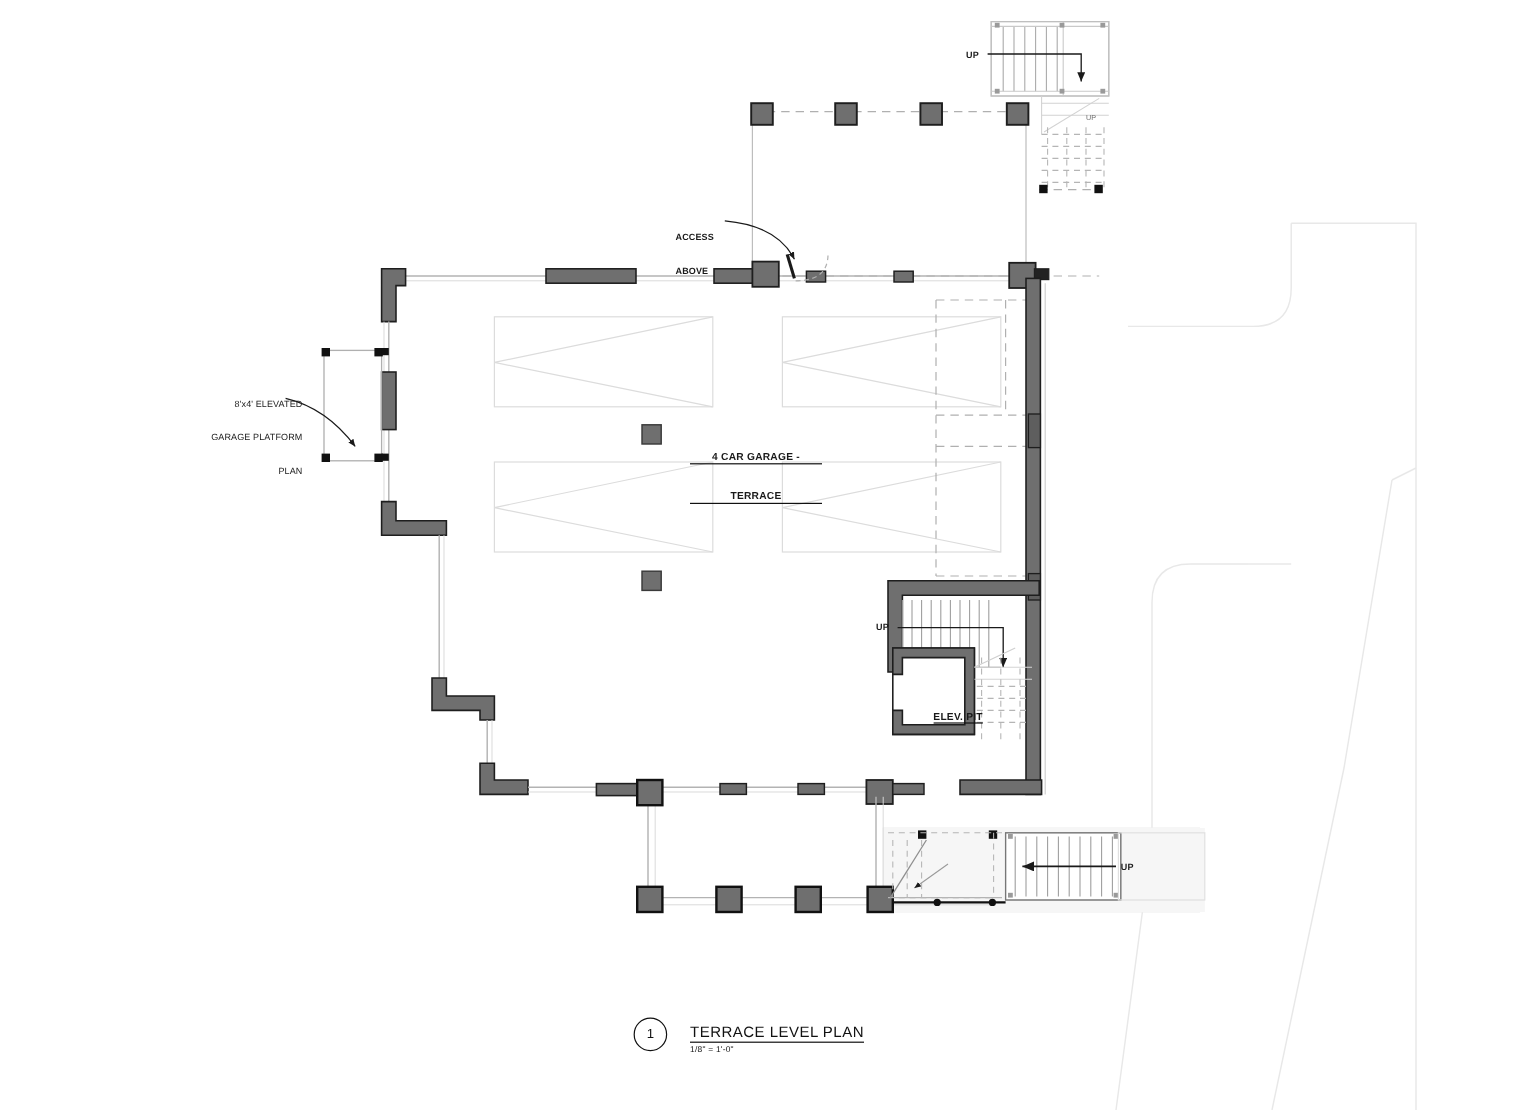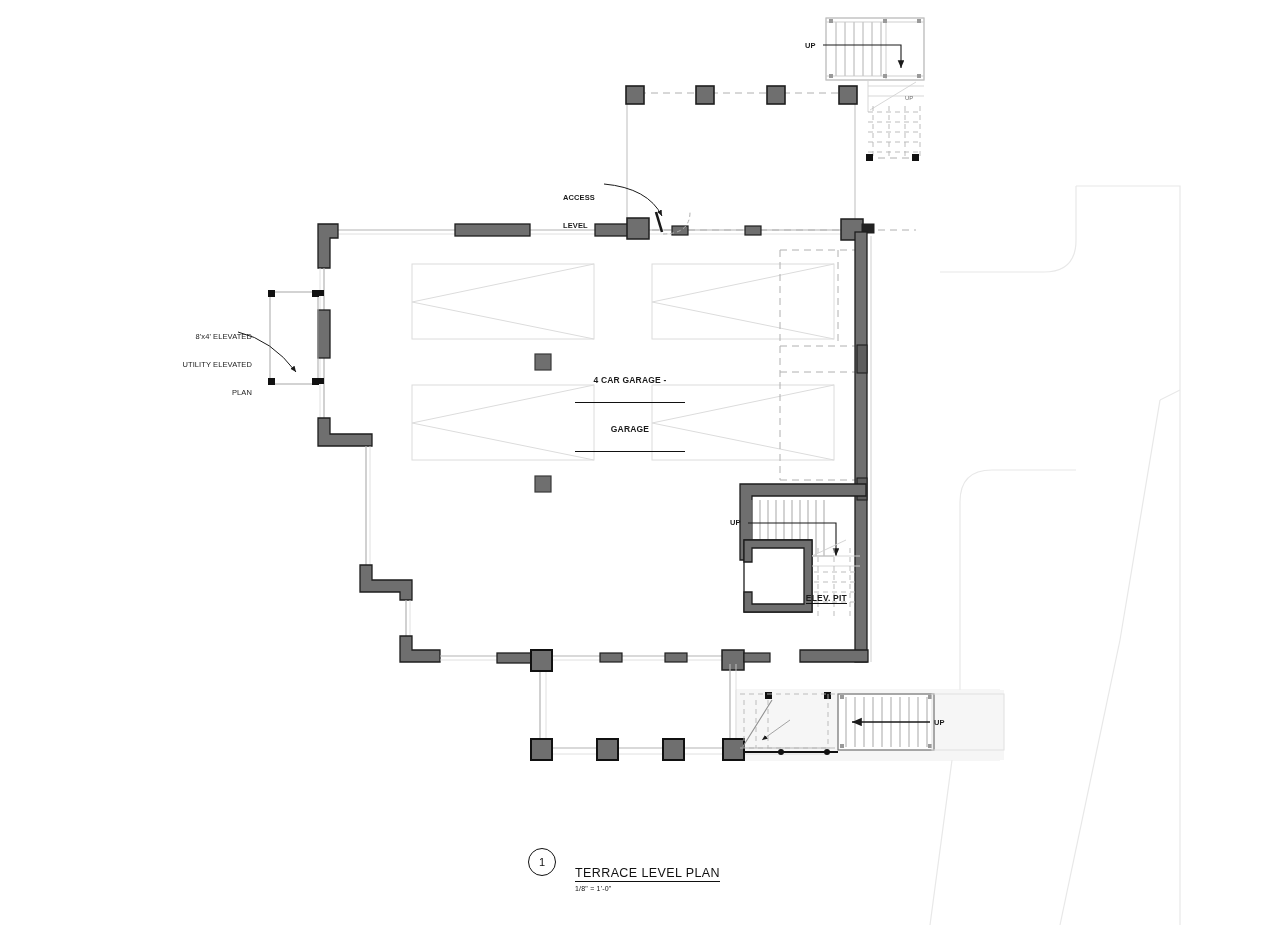--- a/index.html
+++ b/index.html
@@ -45,21 +45,21 @@
   }
   .room-label {
     font-size: 8.5px;
     font-weight: 700;
     text-align: center;
     letter-spacing: 0.2px;
   }
   .room-label span {
     display: block;
     border-bottom: 1px solid #111;
-    padding-bottom: 16px;
+    padding-bottom: 0px;
   }
   .pit-label {
     font-size: 8.5px;
     font-weight: 700;
     letter-spacing: 0.2px;
     border-bottom: 1.2px solid #111;
   }
   .title-wrap {
     position: absolute;
     left: 528px;
@@ -74,21 +74,21 @@
     border-radius: 50%;
     display: flex;
     align-items: center;
     justify-content: center;
     font-size: 11px;
     color: #111;
     box-sizing: border-box;
   }
   .title-text-block {
     margin-left: 19px;
-    margin-top: 15px;
+    margin-top: 3px;
   }
   .title-main {
     font-size: 12.5px;
     letter-spacing: 0.4px;
     color: #111;
     border-bottom: 1.4px solid #111;
     padding-bottom: 1px;
     display: inline-block;
   }
   .title-scale {
@@ -392,35 +392,35 @@
 
     <g fill="#111">
       <rect x="318" y="290" width="6" height="6"></rect>
       <rect x="318" y="378" width="6" height="6"></rect>
     </g>
 
   </svg>
 
   <div class="anno anno-sm" style="left:563px; top:174px; text-align:left;font-weight:bold;">
     <div>ACCESS</div>
-    <div>LEVEL</div>
+    <div>ABOVE</div>
   </div>
 
   <div class="anno anno-sm" style="left:132px; top:313px; width:120px; text-align:right;">
     <div>8'x4' ELEVATED</div>
-    <div>UTILITY ELEVATED</div>
+    <div>GARAGE PLATFORM</div>
     <div>PLAN</div>
   </div>
 
   <div class="anno room-label" style="left:575px; top:354px; width:110px;">
     <span>4 CAR GARAGE -</span>
-    <span>GARAGE</span>
+    <span>TERRACE</span>
   </div>
 
-  <div class="anno" style="left:788px; top:566px;">
+  <div class="anno" style="left:760px; top:566px;">
     <span class="pit-label">ELEV. PIT</span>
   </div>
 
   <div class="anno anno-up" style="left:805px; top:41px;">UP</div>
 
   <div class="anno anno-up" style="left:730px; top:518px;">UP</div>
 
   <div class="anno anno-up" style="left:934px; top:718px;">UP</div>
 
   <div class="title-wrap">

